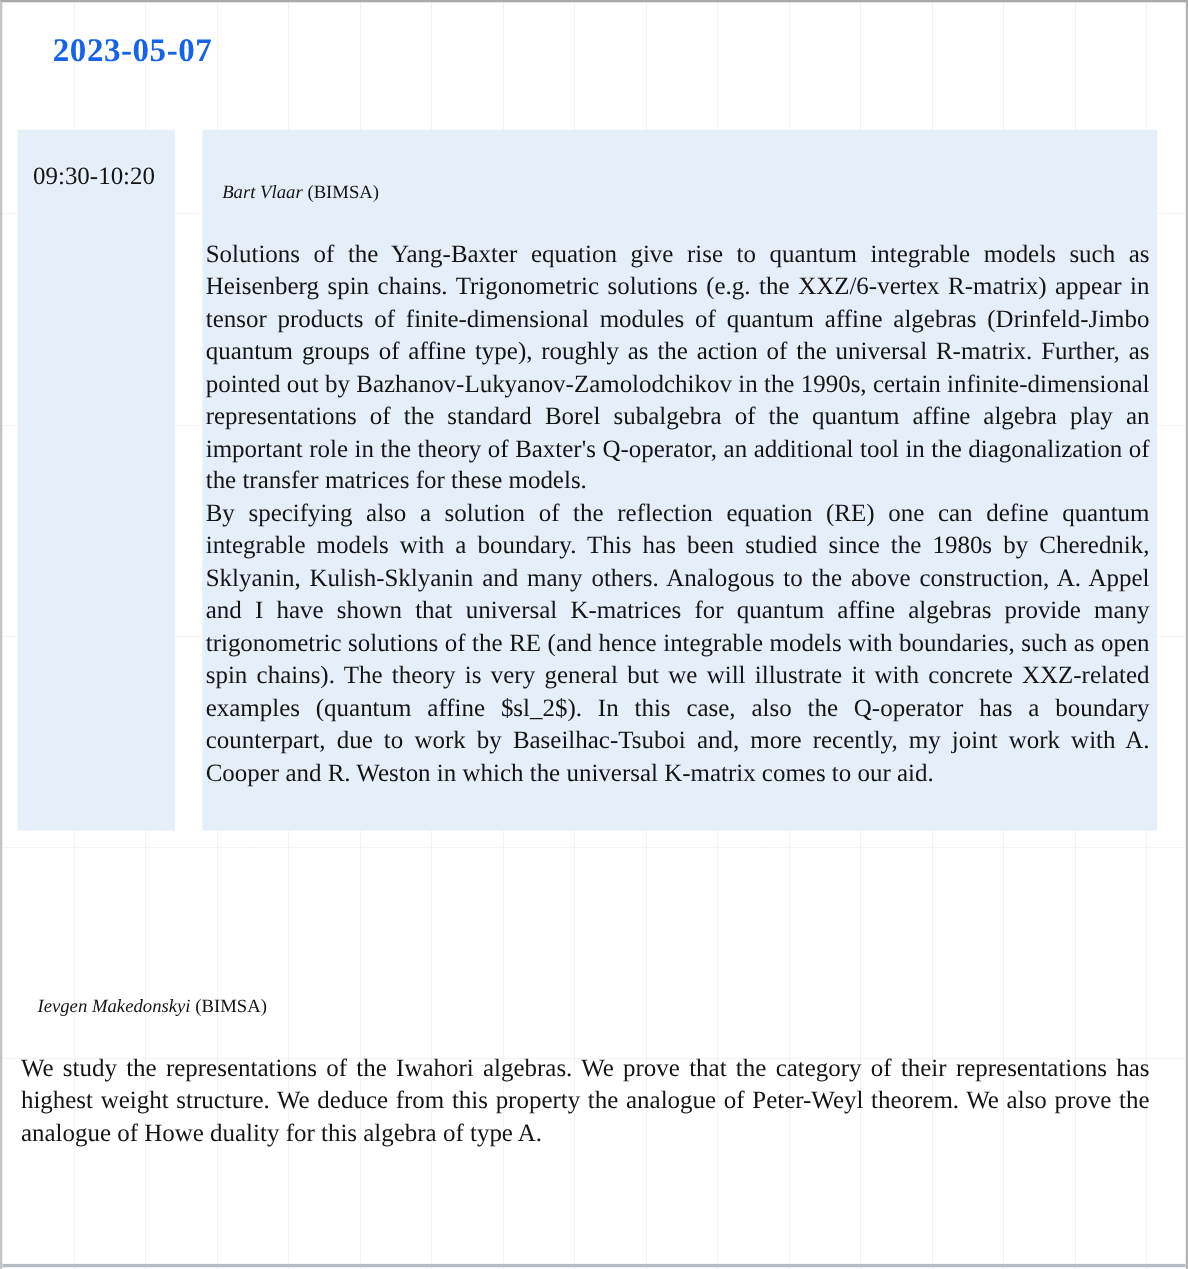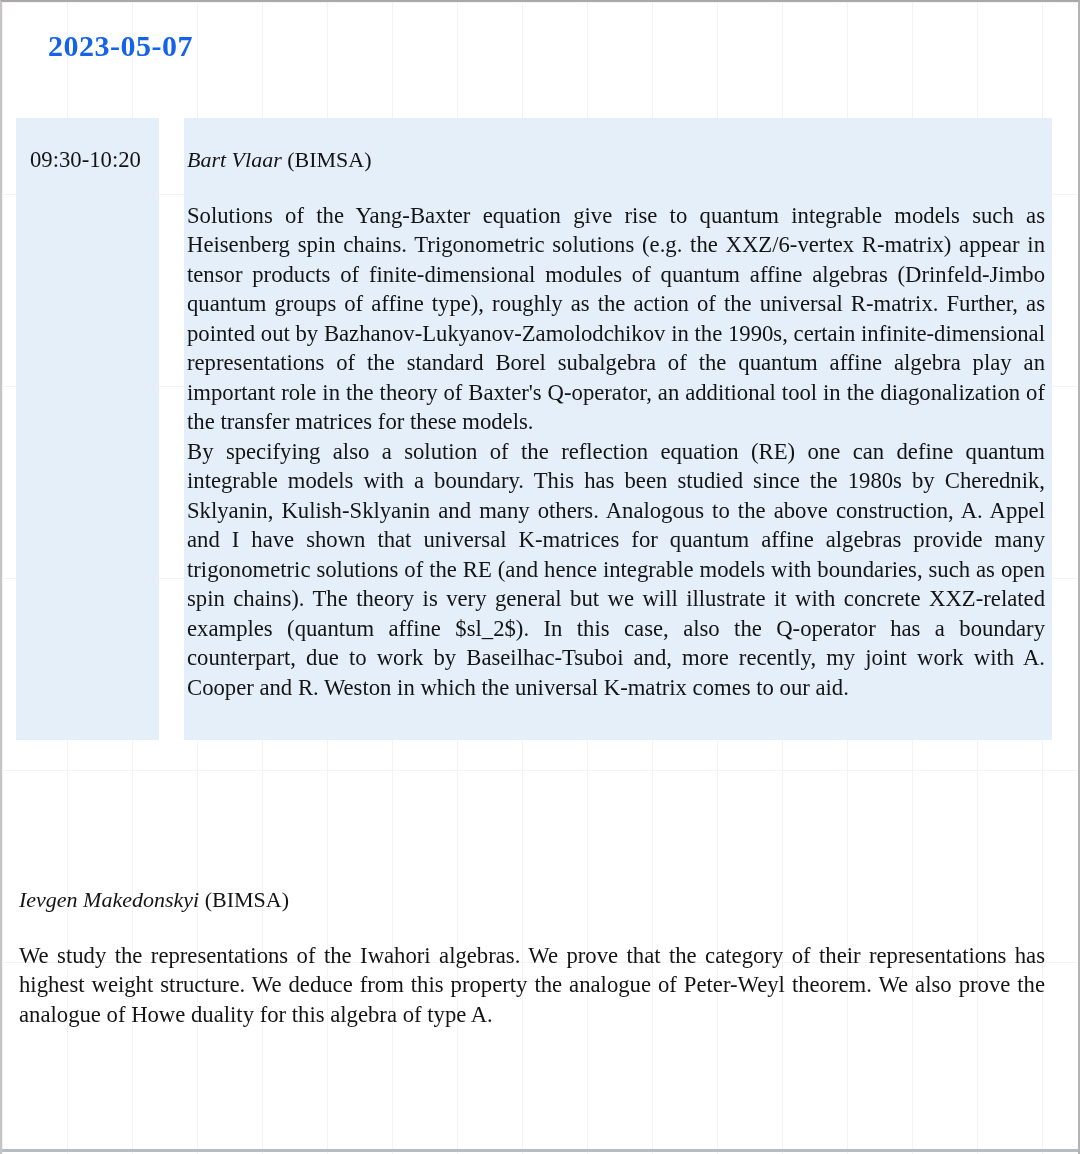--- a/index.html
+++ b/index.html
@@ -57,22 +57,22 @@
   .content-cell {
     flex: 1;
     box-sizing: border-box;
     padding: 27px 7px 38px 3px;
   }
   .session.highlighted .time-cell,
   .session.highlighted .content-cell {
     background: #e4effa;
   }
   .speaker {
-    margin: 0;
-    font-size: 22px;
+    margin: 15px;
+    font-size: 17px;
     line-height: 29.5px;
   }
   .speaker-name { font-style: italic; }
   .talk-title {
     margin: 27px 0 0 0;
     font-size: 22.7px;
     line-height: 29.5px;
     font-weight: 700;
   }
   .abstract { margin-top: 26px; }

